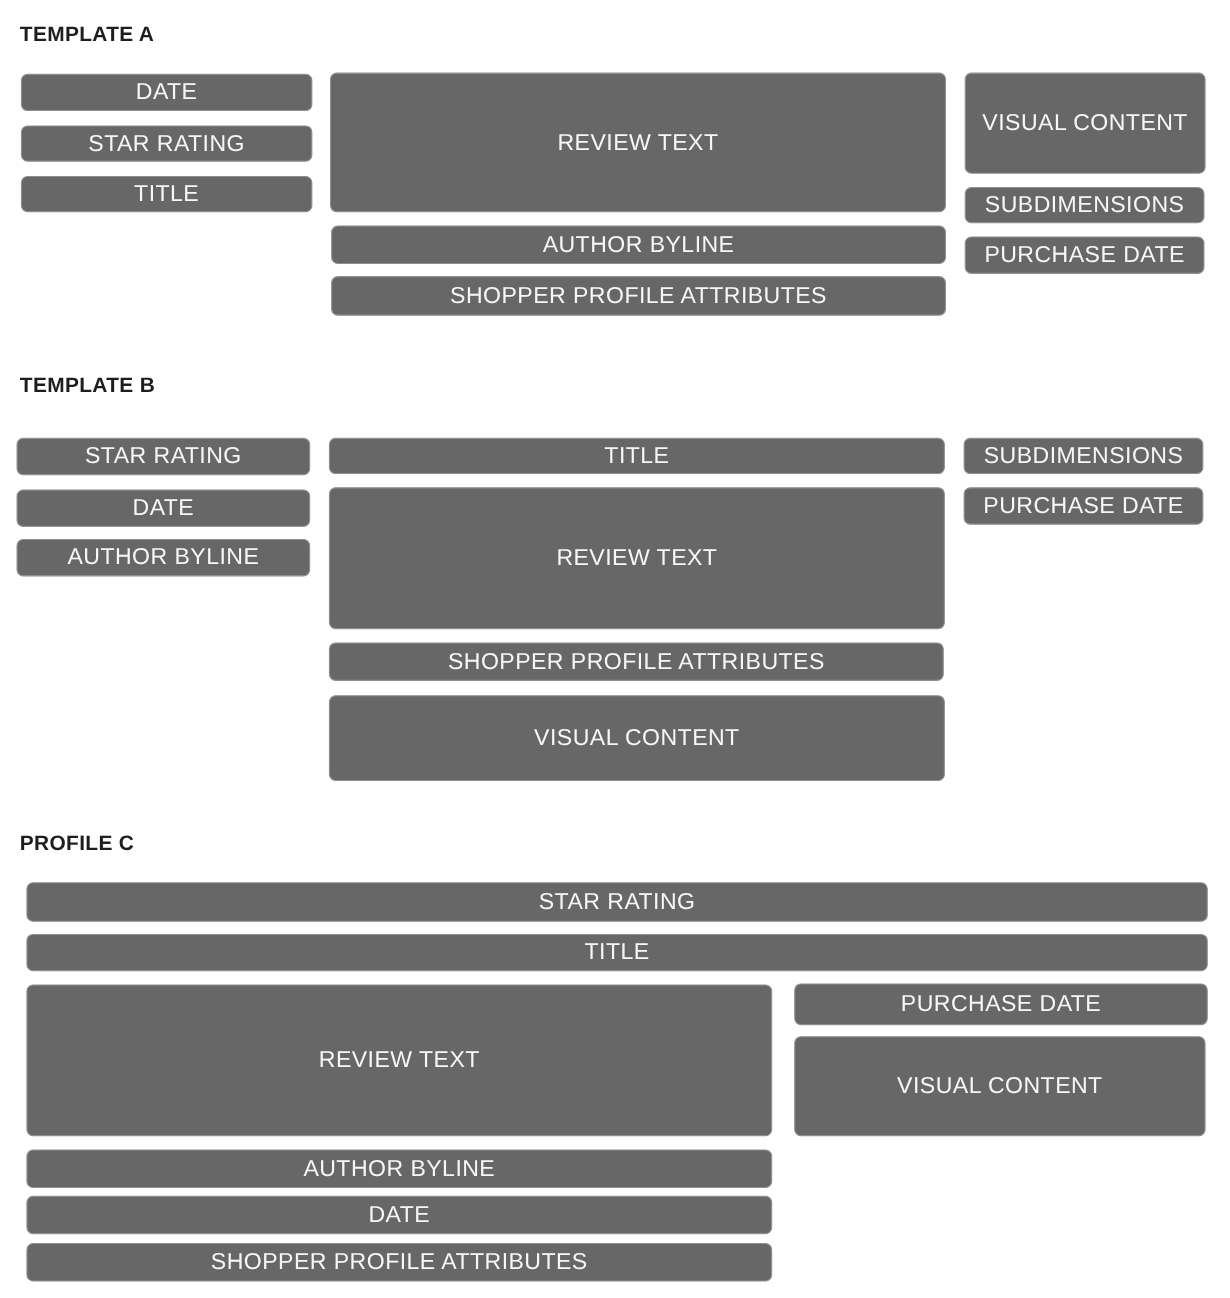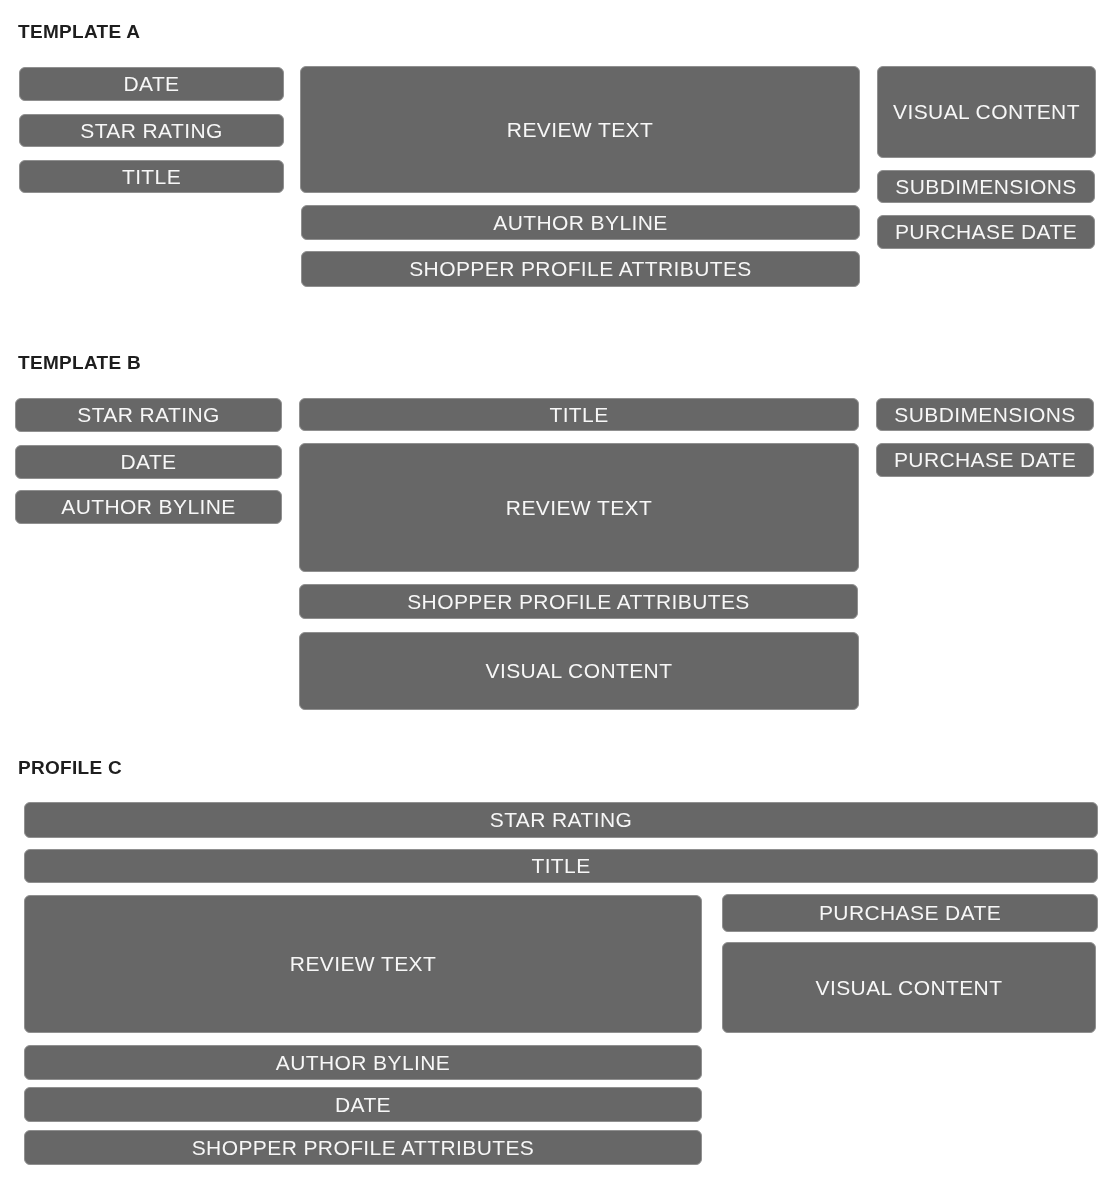--- a/index.html
+++ b/index.html
@@ -61,21 +61,21 @@
     <div class="box" style="left:300px; top:66px; width:560px; height:127px;">REVIEW TEXT</div>
     <div class="box" style="left:301px; top:205px; width:559px; height:35px;">AUTHOR BYLINE</div>
     <div class="box" style="left:301px; top:251px; width:559px; height:36px;">SHOPPER PROFILE ATTRIBUTES</div>
 
     <div class="box" style="left:877px; top:66px; width:219px; height:92px;">VISUAL CONTENT</div>
     <div class="box" style="left:877px; top:170px; width:218px; height:33px;">SUBDIMENSIONS</div>
     <div class="box" style="left:877px; top:215px; width:218px; height:34px;">PURCHASE DATE</div>
   </div>
 
   <div class="section">
-    <div class="heading" style="left:18px; top:352px;">TEMPLATE B</div>
+    <div class="heading" style="left:18px; top:340px;">TEMPLATE B</div>
 
     <div class="box" style="left:15px; top:398px; width:267px; height:34px;">STAR RATING</div>
     <div class="box" style="left:15px; top:445px; width:267px; height:34px;">DATE</div>
     <div class="box" style="left:15px; top:490px; width:267px; height:34px;">AUTHOR BYLINE</div>
 
     <div class="box" style="left:299px; top:398px; width:560px; height:33px;">TITLE</div>
     <div class="box" style="left:299px; top:443px; width:560px; height:129px;">REVIEW TEXT</div>
     <div class="box" style="left:299px; top:584px; width:559px; height:35px;">SHOPPER PROFILE ATTRIBUTES</div>
     <div class="box" style="left:299px; top:632px; width:560px; height:78px;">VISUAL CONTENT</div>
 

